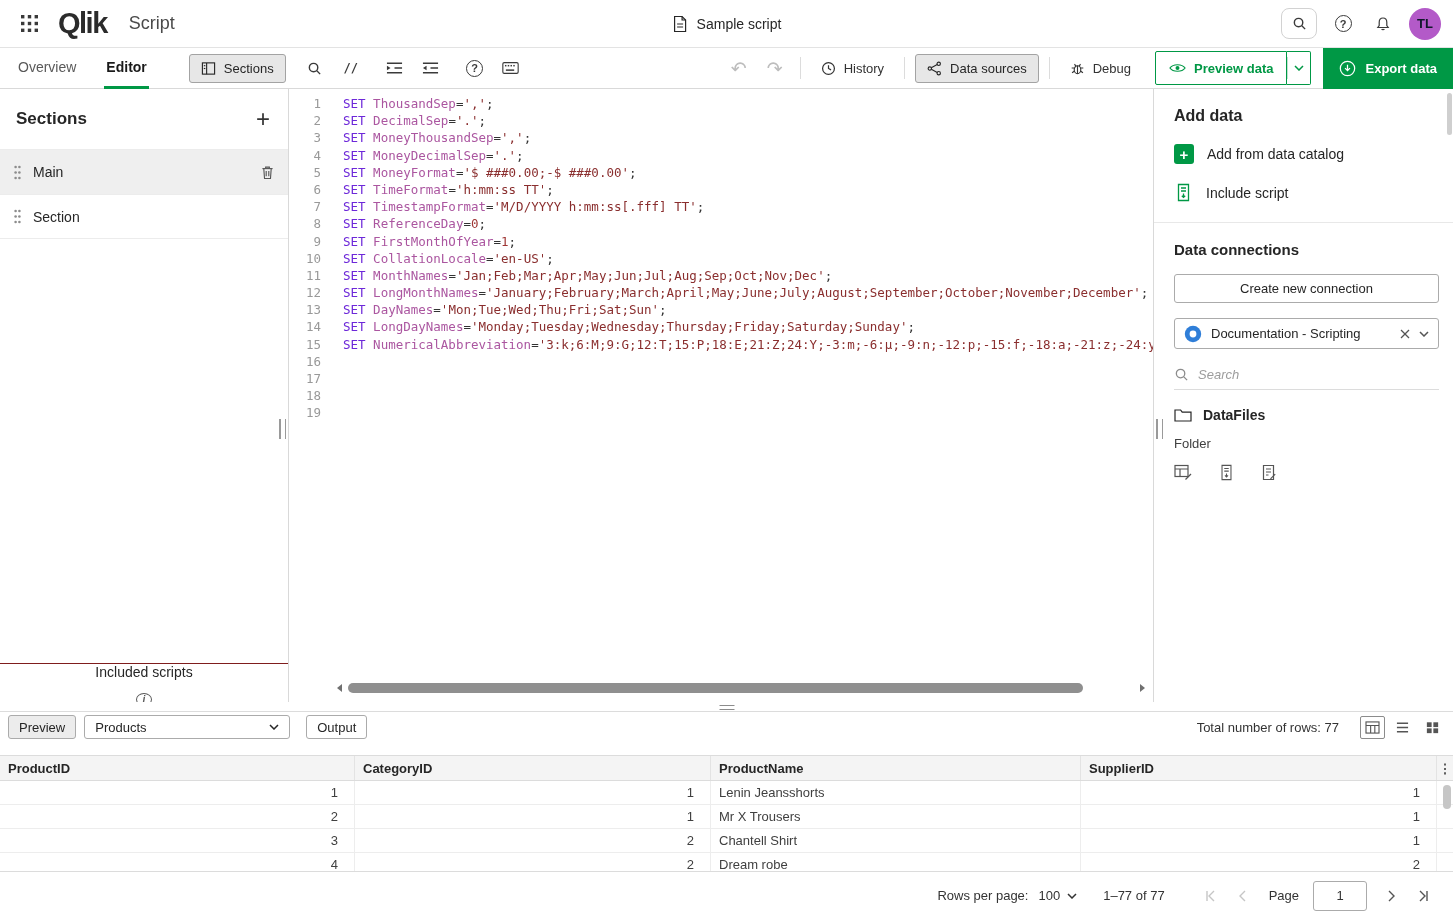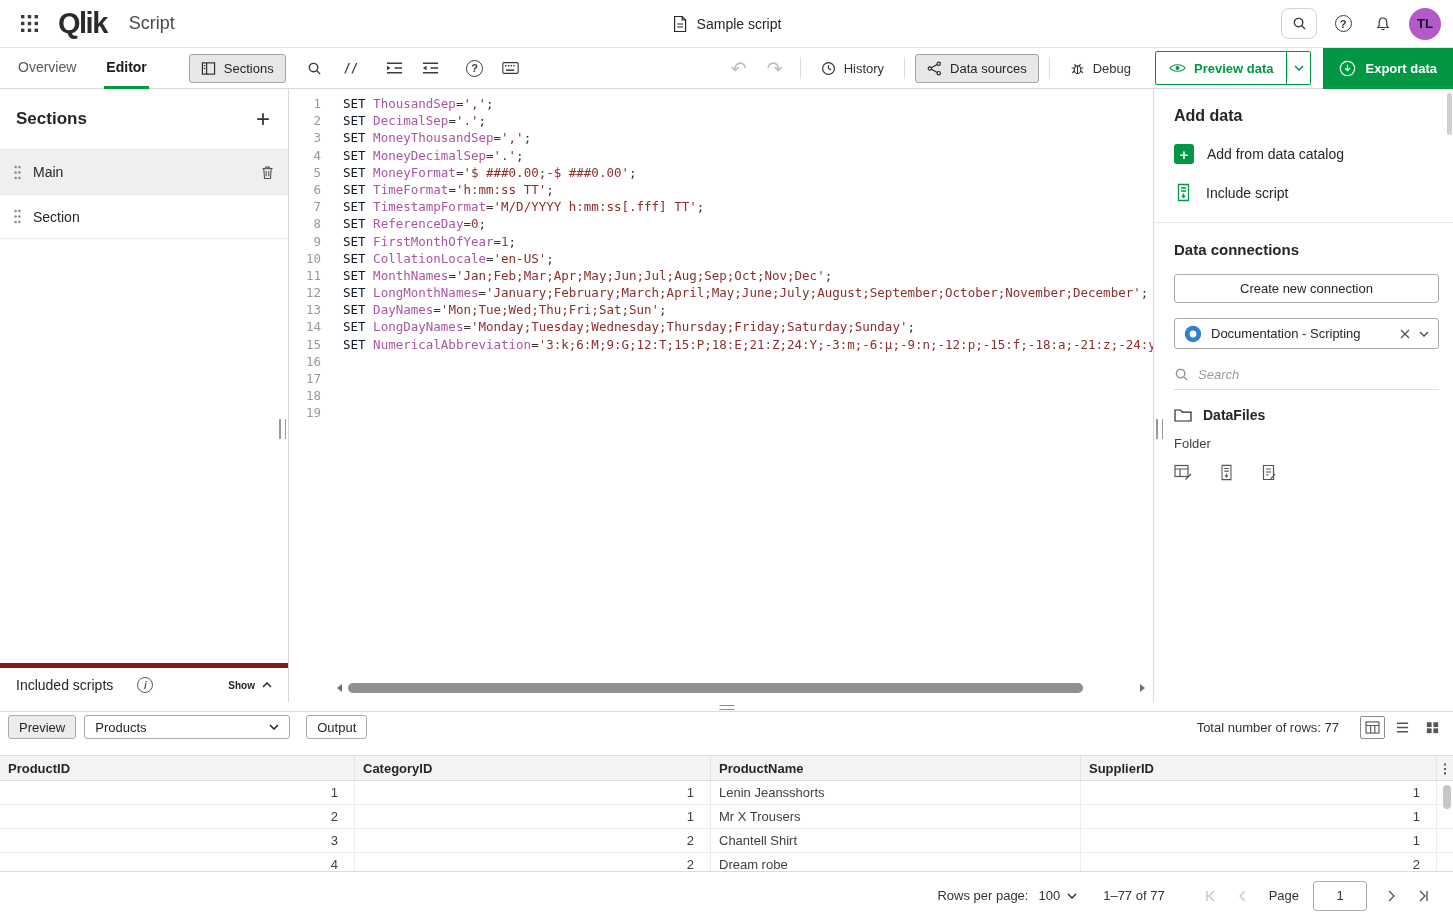--- a/index.html
+++ b/index.html
@@ -43,36 +43,36 @@
 .sidebar{width:289px;flex:none;border-right:1px solid #d9d9d9;display:flex;flex-direction:column;position:relative;}
 .sidebar-header{display:flex;align-items:center;justify-content:space-between;padding:20px 18px 12px 16px;}
 .sidebar-title{font-size:17px;font-weight:700;color:#262626;}
 .plus-btn{font-size:24px;font-weight:400;color:#333;line-height:20px;}
 .section-list{margin-top:8px;}
 .section-item{height:45px;display:flex;align-items:center;gap:12px;padding:0 14px;font-size:14px;color:#262626;border-top:1px solid #ececec;cursor:pointer;}
 .section-item:last-child{border-bottom:1px solid #ececec;}
 .section-item.selected{background:#efefef;}
 .drag{color:#8c8c8c;flex:none;cursor:grab;}
 .trash-btn{margin-left:auto;color:#555;}
-.sidebar-footer{margin-top:auto;border-top:5px solid #7f1d1d;height:39px;display:flex;align-items:center;gap:24px;padding:0 16px;font-size:14px;color:#262626;}
+.sidebar-footer{margin-top:auto;border-top:1px solid #7f1d1d;height:39px;display:flex;align-items:center;gap:13px;padding:0 16px;font-size:14px;color:#262626;flex-direction:column;}
 .info-circle{width:16px;height:16px;border:1.2px solid #595959;border-radius:50%;font-size:10px;font-style:italic;font-weight:700;display:inline-flex;align-items:center;justify-content:center;color:#595959;}
 .show-btn{margin-left:auto;gap:7px;font-size:10px;font-weight:700;color:#262626;}
 .v-handle{position:absolute;top:330px;width:7px;height:20px;display:flex;justify-content:space-between;cursor:col-resize;}
 .v-handle i{display:block;width:1.5px;height:100%;background:#9a9a9a;}
 .sidebar .v-handle{right:2px;}
 .right-panel .v-handle{left:2px;}
 
 
 .editor{flex:1;min-width:0;display:flex;flex-direction:column;position:relative;background:#fff;}
 .code-area{flex:1;display:flex;overflow:hidden;padding-top:6px;font-family:"DejaVu Sans Mono",monospace;font-size:12.5px;line-height:17.2px;}
 .gutter{width:44px;flex:none;text-align:right;padding-right:12px;color:#999;}
 .ln{height:17.2px;}
 .code-lines{flex:1;padding-left:10px;overflow:hidden;cursor:text;}
 .code-line{height:17.2px;white-space:pre;}
-.tk-k{color:#0f172a;}
+.tk-k{color:#6d28d9;}
 .tk-v{color:#ab56a0;}
 .tk-s{color:#8a2e2e;}
 .tk-n{color:#9e3533;}
 .tk-o{color:#333;}
 .h-scrollbar{height:16px;margin:2px 8px 6px 48px;display:flex;align-items:center;gap:4px;}
 .sb-arrow{width:0;height:0;border-top:4px solid transparent;border-bottom:4px solid transparent;cursor:pointer;}
 .sb-arrow.left{border-right:5px solid #707070;}
 .sb-arrow.right{border-left:5px solid #707070;}
 .sb-track{flex:1;height:10px;position:relative;}
 .sb-thumb{position:absolute;left:2px;top:0;height:10px;width:93%;background:#8f8f8f;border-radius:5px;cursor:grab;}

